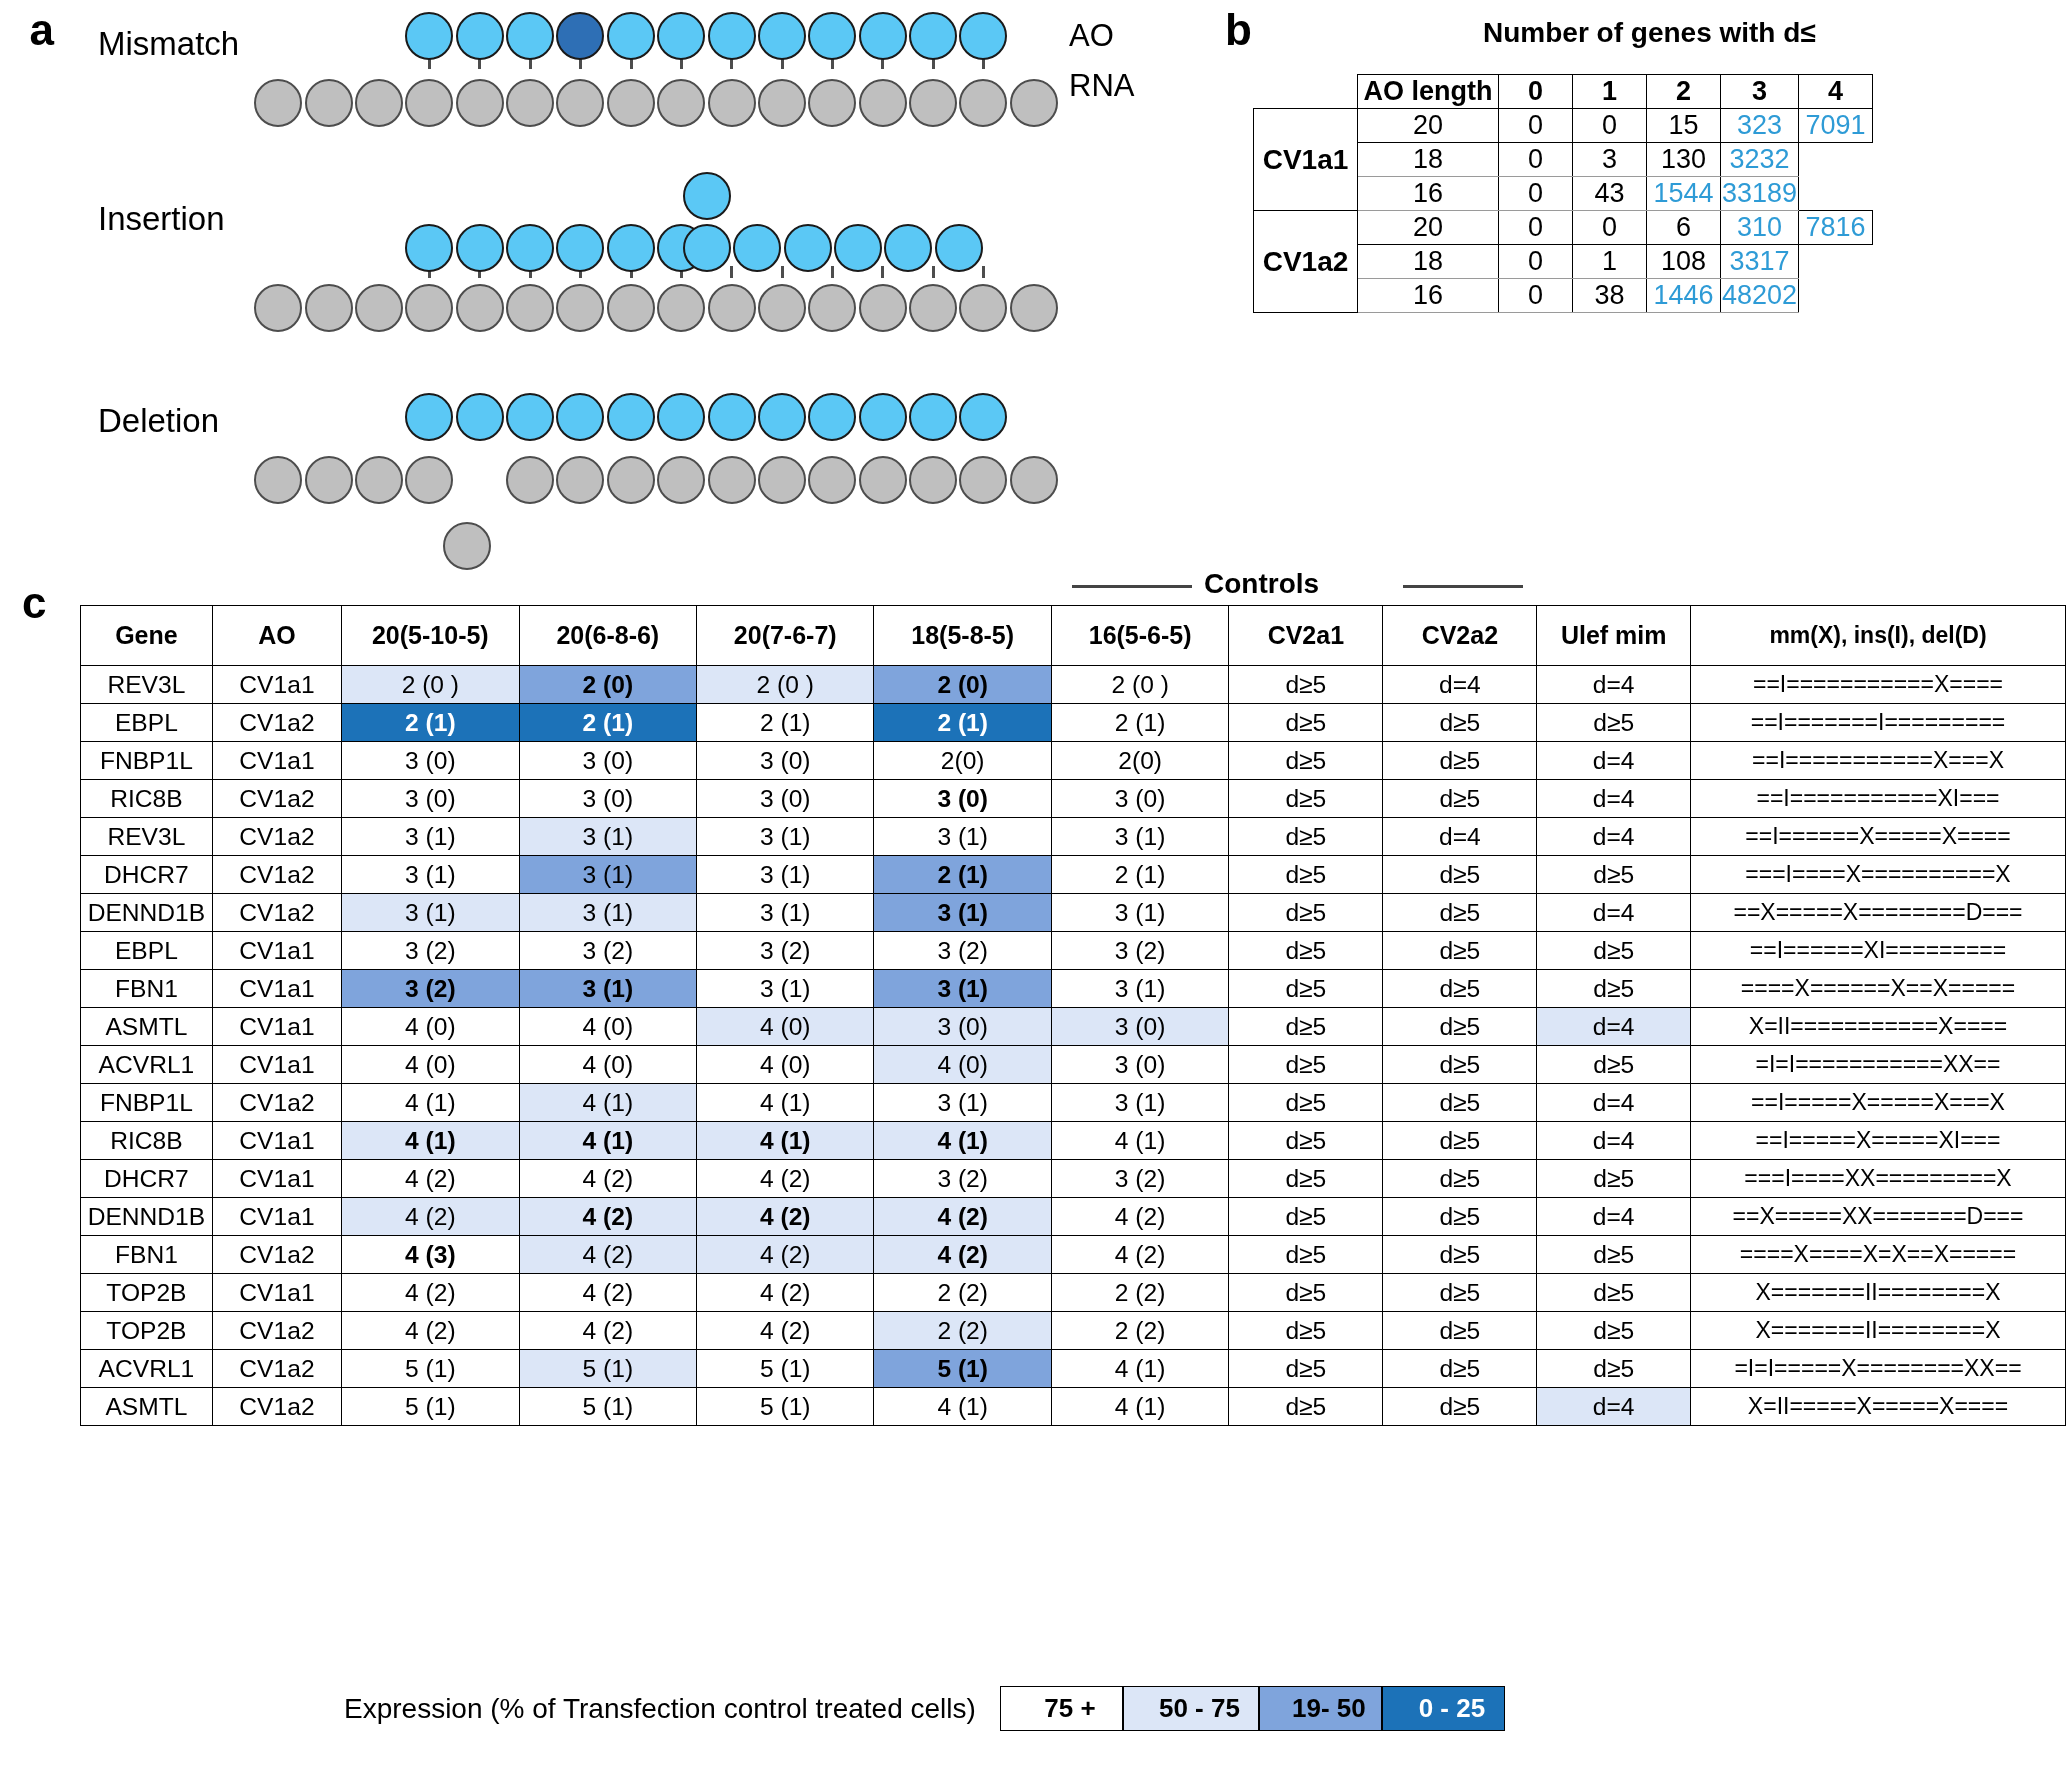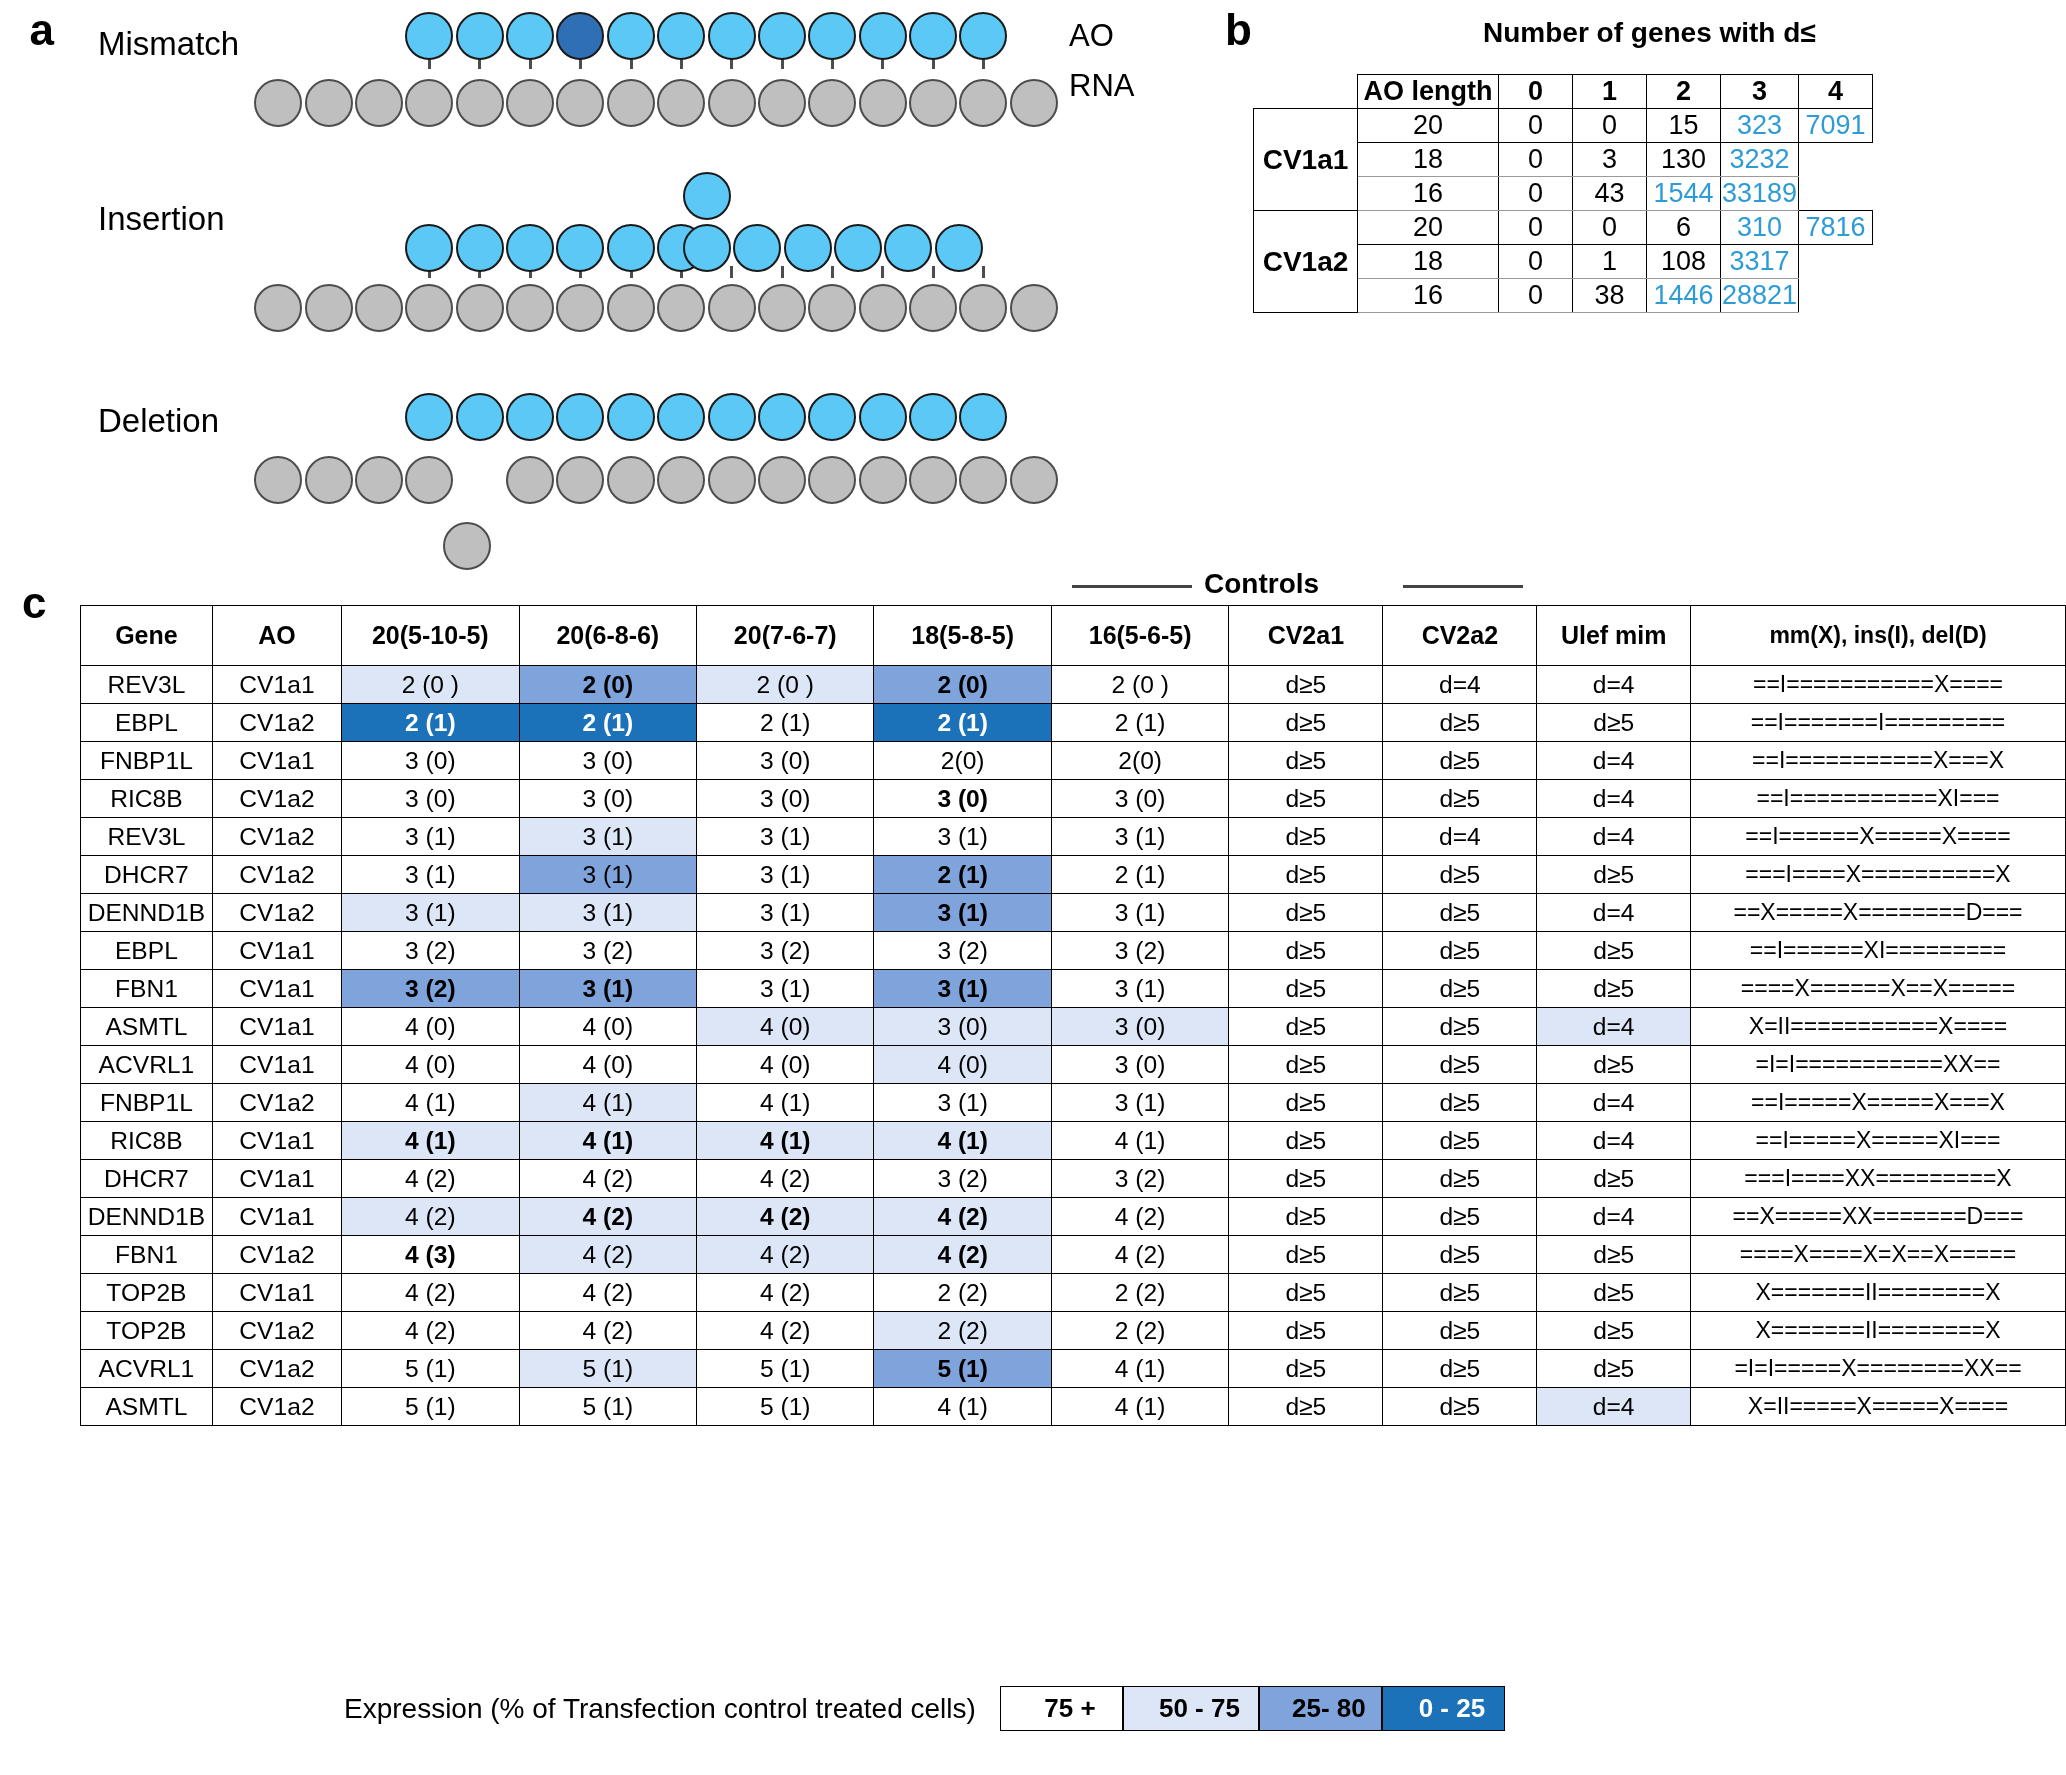--- a/index.html
+++ b/index.html
@@ -241,21 +241,21 @@
           <td class="num thin">1</td>
           <td class="num thin">108</td>
           <td class="num blue thin">3317</td>
           <td class="num thin" style="border: none;"></td>
         </tr>
         <tr>
           <td class="len thin">16</td>
           <td class="num thin">0</td>
           <td class="num thin">38</td>
           <td class="num blue thin">1446</td>
-          <td class="num blue thin">28821</td>
+          <td class="num blue thin">48202</td>
           <td class="num thin" style="border: none;"></td>
         </tr>
       </tbody>
   </table>
 </div>
 
 <div id="panel-c">
   <div class="panel-letter">c</div>
   <div id="controls-rule-l"></div>
   <div id="controls-label">Controls</div>
@@ -539,18 +539,18 @@
           <td class="c-mm">X=II=====X=====X====</td>
         </tr>
       </tbody>
   </table>
 
   <div id="legend">
     <div id="legend-text">Expression (% of Transfection control treated cells)</div>
     <div id="legend-boxes" style="display:flex;">
         <div class="legend-box lb1 lvl-75">75 +</div>
         <div class="legend-box lb2 lvl-50">50 - 75</div>
-        <div class="legend-box lb3 lvl-25">25- 80</div>
+        <div class="legend-box lb3 lvl-25">19- 50</div>
         <div class="legend-box lb4 lvl-0">0 - 25</div>
       </div>
   </div>
 </div>
 
 
 </body></html>

